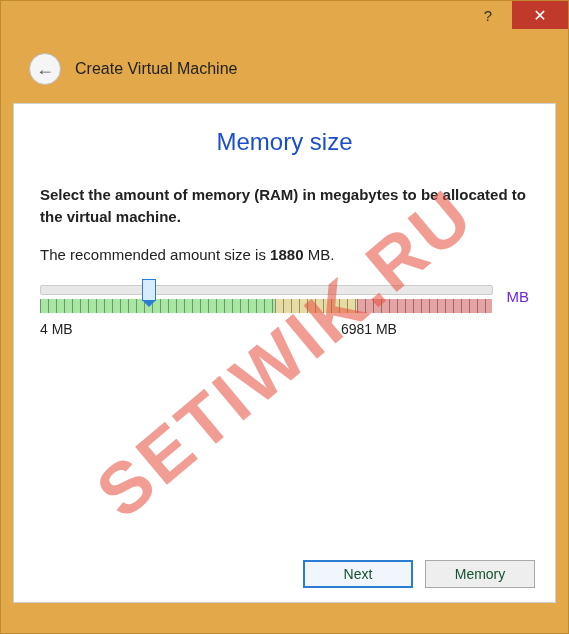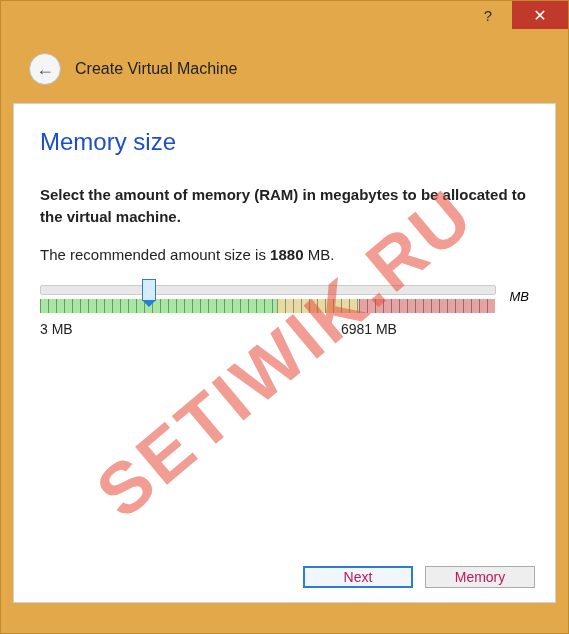--- a/index.html
+++ b/index.html
@@ -70,20 +70,21 @@
     border: 1px solid #d0d0d0;
     height: 500px;
     padding: 24px 26px;
     position: relative;
   }
   .section-title {
     color: #1a4fc9;
     font-size: 24px;
     font-weight: 400;
     margin-bottom: 28px;
+    text-align: center;
   }
   .body-text {
     font-size: 15px;
     color: #222;
     line-height: 1.45;
     margin-bottom: 18px;
     font-weight: bold;
   }
   .recommend-text {
     font-size: 15px;
@@ -168,43 +169,43 @@
   .spinner-btns div {
     width: 16px;
     height: 12px;
     font-size: 8px;
     line-height: 12px;
     text-align: center;
     background: #eee;
     cursor: pointer;
   }
   .spinner-btns div:first-child { border-bottom: 1px solid #aaa; }
-  .unit-label { font-size: 13px; color: #000000; font-style: italic; }
+  .unit-label { font-size: 15px; color: #6d28d9; }
   .range-labels {
     display: flex;
     justify-content: space-between;
     font-size: 14px;
     color: #222;
     margin-top: 6px;
     width: 73%;
   }
   .footer {
     position: absolute;
     bottom: 14px;
     right: 20px;
     display: flex;
     gap: 12px;
   }
   .btn {
     min-width: 110px;
-    height: 22px;
+    height: 28px;
     background: #eee;
     border: 1px solid #aaa;
     font-size: 14px;
-    color: #be185d;
+    color: #14532d;
     cursor: pointer;
   }
   .btn.primary {
     border: 2px solid #2b7cd3;
     background: #f0f6fc;
   }
   .watermark {
     position: absolute;
     top: 50%; left: 50%;
     transform: translate(-50%,-50%) rotate(-40deg);
@@ -250,21 +251,21 @@
           <div class="tick-zone tick-green"></div>
           <div class="tick-zone tick-yellow"></div>
           <div class="tick-zone tick-red"></div>
         </div>
         <div class="slider-thumb"></div>
       </div>
       <span class="unit-label">MB</span>
     </div>
 
     <div class="range-labels">
-      <span>3 MB</span>
+      <span>4 MB</span>
       <span>6981 MB</span>
     </div>
 
     <div class="watermark">SETIWIK.RU</div>
 
     <div class="footer">
       <button class="btn primary">Next</button>
       <button class="btn">Memory</button>
     </div>
 

